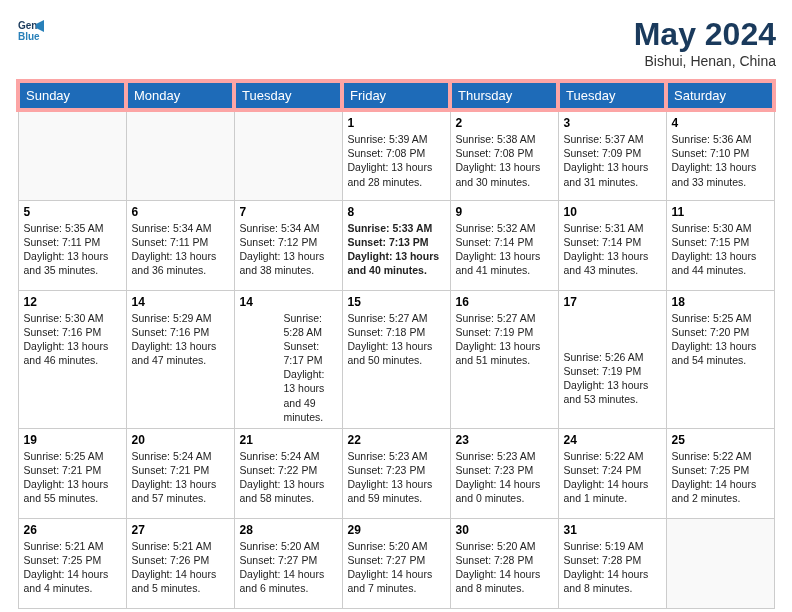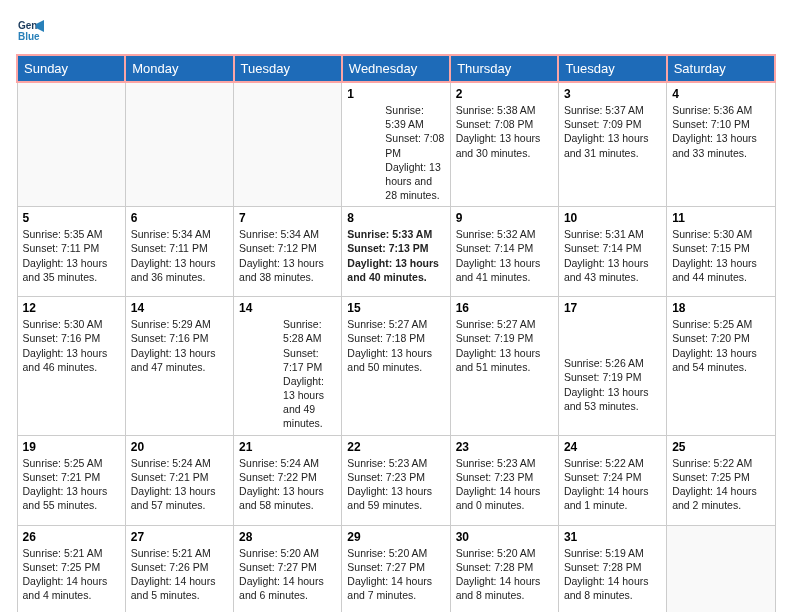--- a/index.html
+++ b/index.html
@@ -42,21 +42,21 @@
       border-collapse: collapse;
       font-size: 11px;
     }
     thead tr th {
       background-color: #1e6bb8;
       color: #fff;
       padding: 5px 6px;
       text-align: left;
       font-size: 13px;
       font-weight: normal;
-      border: 2px solid #fca5a5;
+      border: 4px solid #fca5a5;
     }
     td {
       border: 1px solid #ccc;
       vertical-align: top;
       padding: 4px 5px;
       width: calc(100%/7);
       min-height: 80px;
     }
     .day-num {
       font-size: 12px;
@@ -81,42 +81,46 @@
 
 <div class="header">
   <div class="logo">
     <svg class="logo-icon" viewBox="0 0 28 28">
       <rect x="0" y="0" width="28" height="28" fill="white"></rect>
       <text x="2" y="13" font-size="10" font-weight="bold" fill="#1a3a5c">General</text>
       <text x="2" y="24" font-size="10" font-weight="bold" fill="#2980b9">Blue</text>
       <polygon points="20,8 28,4 28,16 20,12" fill="#2980b9"></polygon>
     </svg>
   </div>
+  <div class="title-block">
+    <div class="calendar-title">May 2024</div>
+    <div class="calendar-subtitle">Bishui, Henan, China</div>
+  </div>
 </div>
 
 <table>
   <thead>
     <tr>
       <th>Sunday</th>
       <th>Monday</th>
       <th>Tuesday</th>
-      <th>Wednesday</th>
+      <th>Friday</th>
       <th>Thursday</th>
       <th>Tuesday</th>
       <th>Saturday</th>
     </tr>
   </thead>
   <tbody id="calendar-body">
   <tr class="week-row">
         <td class="empty-cell"></td>
         <td class="empty-cell"></td>
         <td class="empty-cell"></td>
         <td>
           <div class="day-num">1</div>
-          <div class="day-info" style="white-space: pre-line; margin-left: 38px;">Sunrise: 5:39 AM
+          <div class="day-info" style="white-space: pre-line;">Sunrise: 5:39 AM
 Sunset: 7:08 PM
 Daylight: 13 hours and 28 minutes.</div>
         </td>
         <td>
           <div class="day-num">2</div>
           <div class="day-info" style="white-space: pre-line;">Sunrise: 5:38 AM
 Sunset: 7:08 PM
 Daylight: 13 hours and 30 minutes.</div>
         </td>
         <td>

